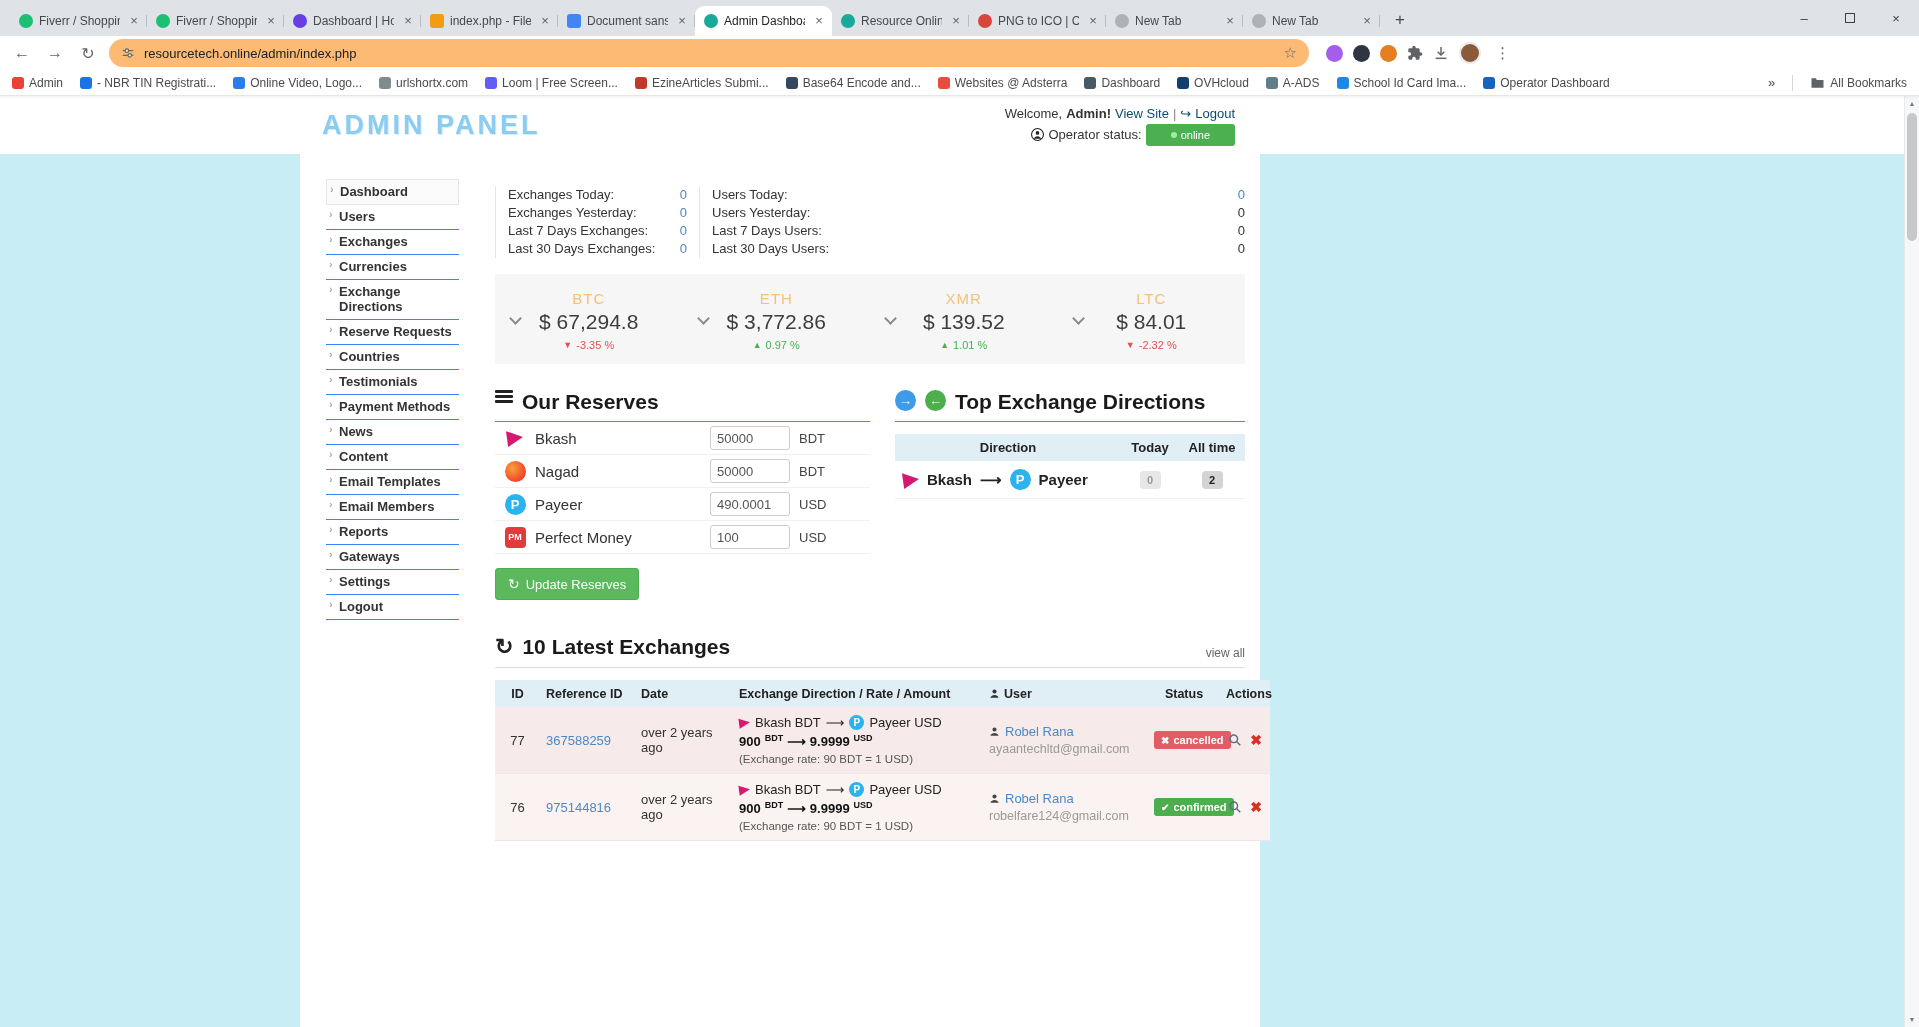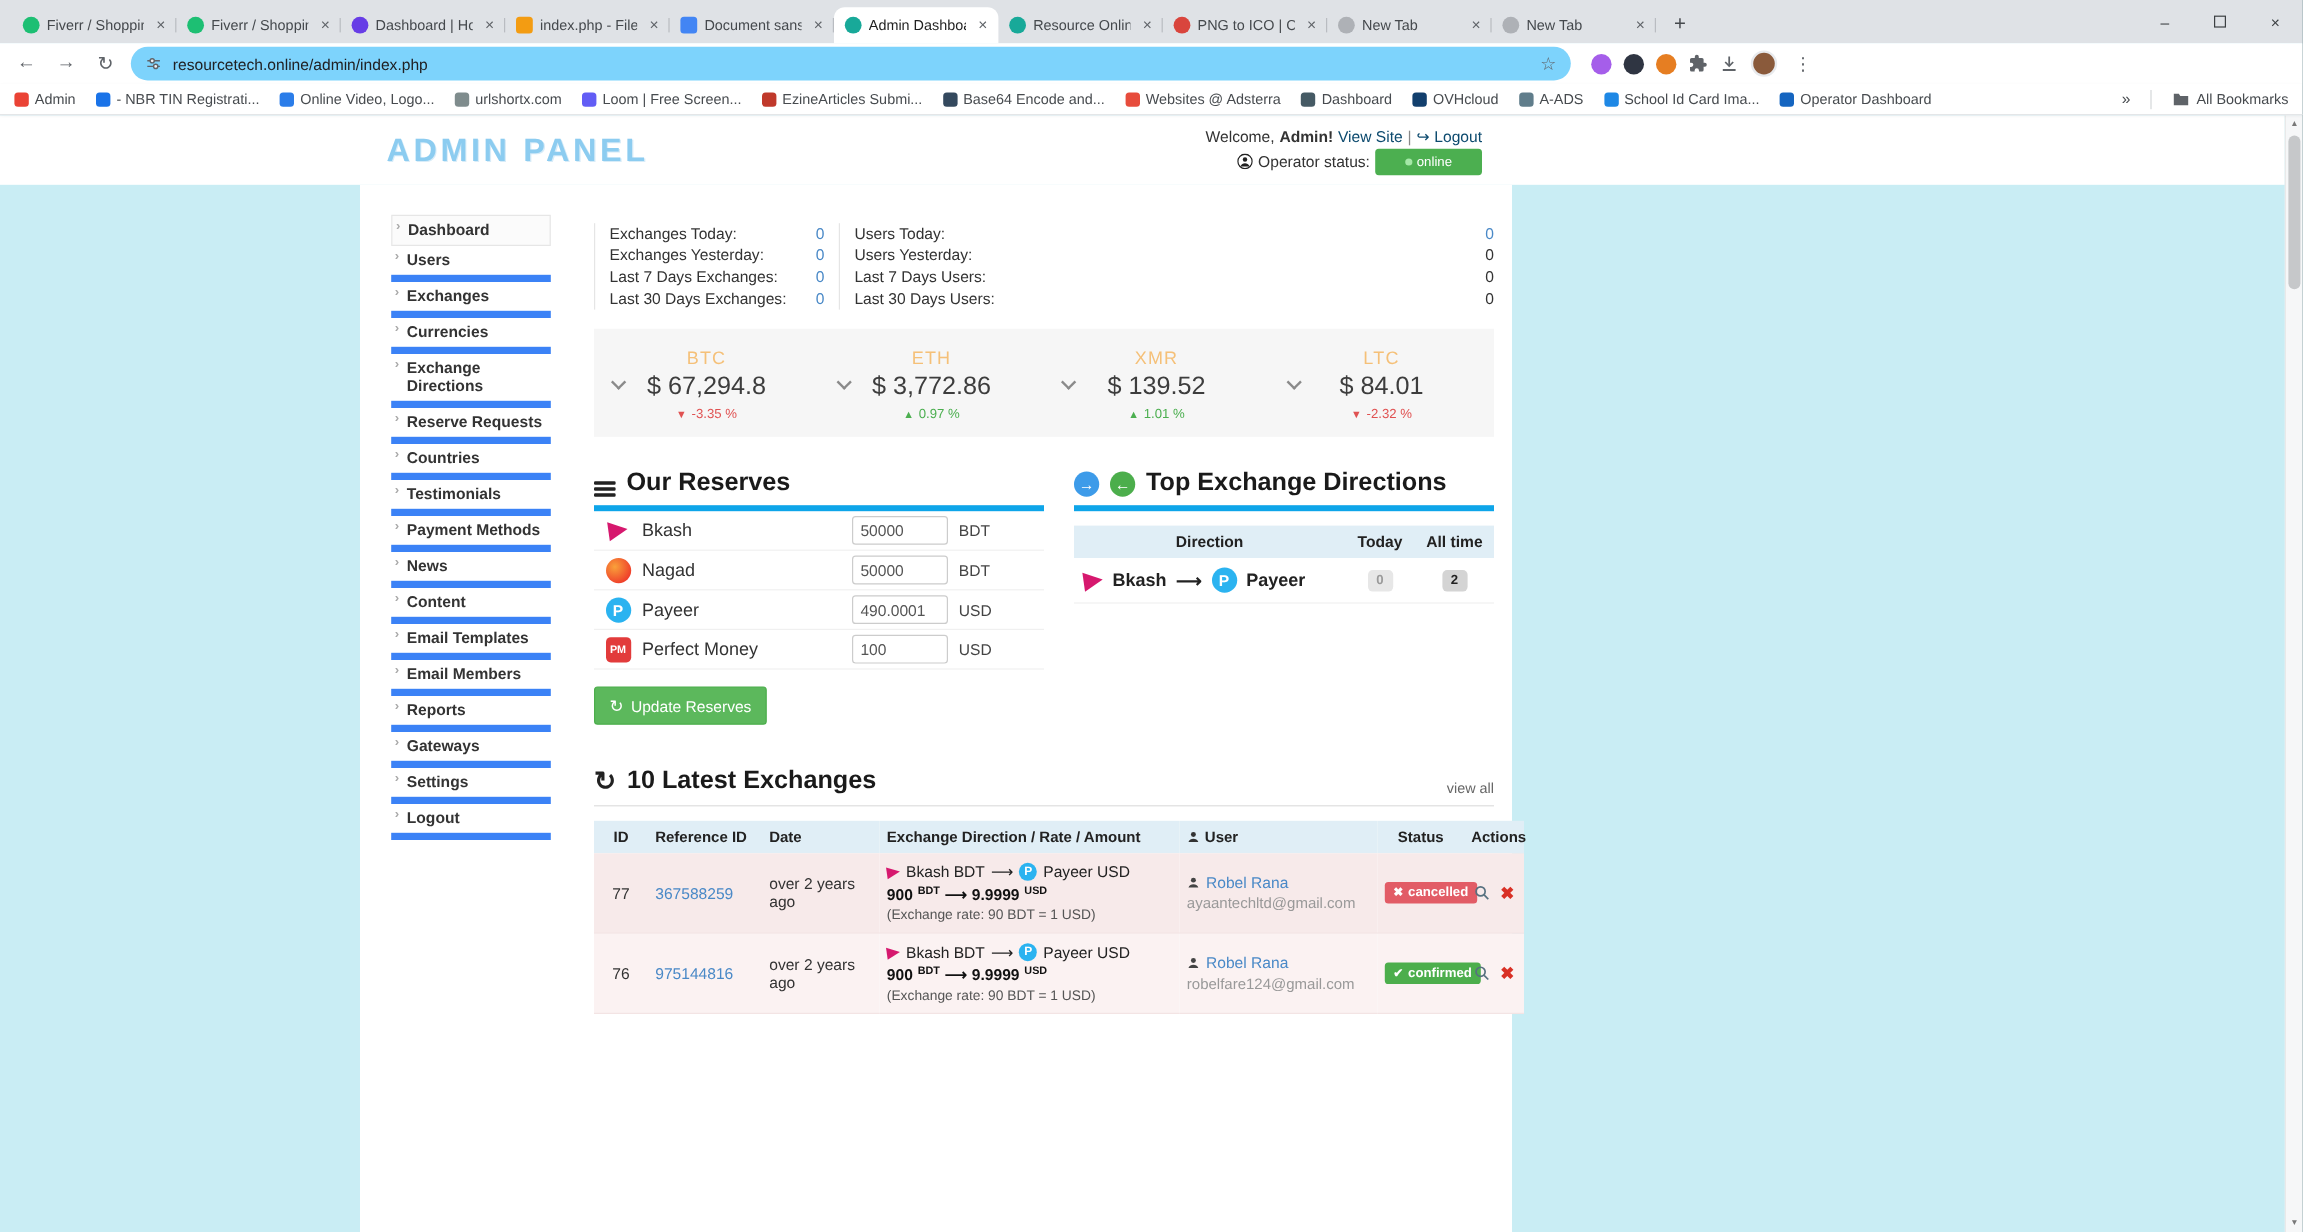--- a/index.html
+++ b/index.html
@@ -14,21 +14,21 @@
   .tab.active{background:#fff;color:#1f1f1f;}
   .favicon{width:14px;height:14px;border-radius:50%;flex:none;}
   .tab-label{white-space:nowrap;overflow:hidden;flex:1;}
   .tab-close{flex:none;width:16px;height:16px;line-height:15px;text-align:center;border-radius:50%;color:#5f6368;font-size:13px;}
   .newtab-btn{width:26px;height:26px;margin:0 0 3px 7px;display:flex;align-items:center;justify-content:center;font-size:17px;color:#45494d;cursor:pointer;}
   .wincontrols{position:absolute;right:0;top:0;height:36px;display:flex;}
   .winbtn{width:46px;height:36px;display:flex;align-items:center;justify-content:center;color:#3c4043;font-size:13px;cursor:pointer;}
   .maxbox{width:10px;height:10px;border:1px solid #3c4043;display:inline-block;}
   .toolbar{position:absolute;top:36px;left:0;right:0;height:34px;background:#fff;display:flex;align-items:center;padding:0 10px;gap:9px;}
   .navbtn{width:24px;height:24px;display:flex;align-items:center;justify-content:center;font-size:16px;color:#5f6368;cursor:pointer;}
-  .addressbar{width:1200px;height:28px;background:#7dd3fc;border-radius:14px;display:flex;align-items:center;padding:0 12px;gap:9px;}
+  .addressbar{width:1200px;height:28px;background:#fdba74;border-radius:14px;display:flex;align-items:center;padding:0 12px;gap:9px;}
   .addr-url{flex:1;font-size:13px;color:#202124;white-space:nowrap;overflow:hidden;cursor:text;}
   .addr-star{color:#5f6368;font-size:15px;cursor:pointer;}
   .ext-cluster{display:flex;align-items:center;gap:10px;margin-left:8px;}
   .ext-dot{width:17px;height:17px;border-radius:50%;cursor:pointer;}
   .avatar{width:22px;height:22px;border-radius:50%;background:#8a5a3b;border:2px solid #e8eaed;cursor:pointer;}
   .kebab{color:#5f6368;font-size:15px;cursor:pointer;padding:0 4px;}
   .bookmarks{position:absolute;top:70px;left:0;right:0;height:26px;background:#fff;border-bottom:1px solid #e4e6e8;box-shadow:0 1px 3px rgba(0,0,0,.07);display:flex;align-items:center;padding:0 12px;gap:17px;font-size:12px;color:#474b4f;z-index:5;}
   .bm{display:flex;align-items:center;gap:5px;white-space:nowrap;cursor:pointer;}
   .bm-ico{width:12px;height:12px;border-radius:3px;flex:none;}
   .bm-spacer{flex:1;}
@@ -42,21 +42,21 @@
   .logo{font-size:27px;font-weight:bold;letter-spacing:3px;color:#8cccf0;text-shadow:1px 1px 0 #d8ecf8;cursor:pointer;}
   .hdr-right{text-align:right;font-size:13px;line-height:18px;color:#333;}
   .hdr-line{display:flex;justify-content:flex-end;align-items:center;gap:4px;}
   .b{font-weight:bold;}
   .link{color:#0c4a6e;cursor:pointer;text-decoration:none;}
   .badge-online{display:inline-flex;align-items:center;gap:4px;background:#4caf50;color:#fff;font-size:11px;padding:2px 25px;border-radius:3px;}
   .badge-online .dot{width:6px;height:6px;border-radius:50%;background:#a5e8a7;}
 
   .card{position:absolute;left:300px;top:58px;width:960px;bottom:0;background:#fff;display:flex;align-items:flex-start;}
   .sidebar{width:133px;margin:25px 0 0 26px;flex:none;font-size:13px;}
-  .side-item{position:relative;padding:4px 4px 5px 13px;border-bottom:6px solid #3b82f6;font-weight:bold;color:#333;cursor:pointer;}
+  .side-item{position:relative;padding:4px 4px 5px 13px;border-bottom:1px solid #3b82f6;font-weight:bold;color:#333;cursor:pointer;}
   .side-item::before{content:"›";position:absolute;left:3px;top:3px;color:#aaa;font-size:11px;}
   .side-item.active{border:1px solid #e6e6e6;background:#fbfbfb;}
   .main{flex:1;margin:22px 15px 0 36px;min-width:0;}
 
   .page-title{display:flex;align-items:center;gap:9px;font-size:23px;font-weight:bold;color:#1a1a1a;padding-bottom:8px;border-bottom:1px solid #e8e8e8;}
   .info-row{display:flex;padding:10px 0 12px;}
   .info-col1{width:378px;padding-right:12px;}
   .info-col2{width:204px;border-left:1px solid #e5e5e5;padding:0 12px;}
   .info-col3{flex:1;border-left:1px solid #e5e5e5;padding-left:12px;}
   .info-line{display:flex;justify-content:space-between;font-size:13px;line-height:18px;}
@@ -67,21 +67,21 @@
   .tick-chev{position:absolute;left:16px;top:24px;width:9px;height:9px;border-left:2px solid #8a8a8a;border-bottom:2px solid #8a8a8a;transform:rotate(-45deg);cursor:pointer;}
   .tick-sym{font-size:15px;color:#f5c078;letter-spacing:1px;}
   .tick-price{font-size:21px;color:#3d3d3d;margin-top:3px;}
   .tick-change{font-size:11px;margin-top:5px;display:flex;justify-content:center;align-items:center;gap:4px;}
   .tri{font-size:9px;}
   .up{color:#4caf50;} .down{color:#e05252;}
 
   .two-col{display:flex;margin-top:26px;gap:25px;}
   .col-left{width:375px;flex:none;}
   .col-right{flex:1;min-width:0;}
-  .section-head{display:flex;align-items:flex-end;gap:9px;font-size:21px;font-weight:bold;color:#1a1a1a;padding-bottom:7px;border-bottom:5px solid #0ea5e9;}
+  .section-head{display:flex;align-items:flex-start;gap:9px;font-size:21px;font-weight:bold;color:#1a1a1a;padding-bottom:7px;border-bottom:1px solid #0ea5e9;}
   .icon-bars{width:18px;height:13px;display:flex;flex-direction:column;justify-content:space-between;}
   .icon-bars i{height:3px;background:#222;border-radius:1px;}
   .circ{width:21px;height:21px;border-radius:50%;color:#fff;display:flex;align-items:center;justify-content:center;font-size:13px;flex:none;cursor:pointer;}
   .circ.blue{background:#3d9be9;} .circ.green{background:#4cae4c;}
   .refresh-ic{font-size:22px;font-weight:bold;color:#222;}
 
   .thead{display:flex;background:#e0eef6;font-weight:bold;font-size:13px;height:27px;align-items:center;margin-top:12px;color:#222;}
   .rh-currency{width:215px;text-align:center;}
   .rh-reserve{flex:1;text-align:center;}
   .sup-q{font-size:9px;color:#777;vertical-align:super;margin-left:2px;cursor:pointer;}

